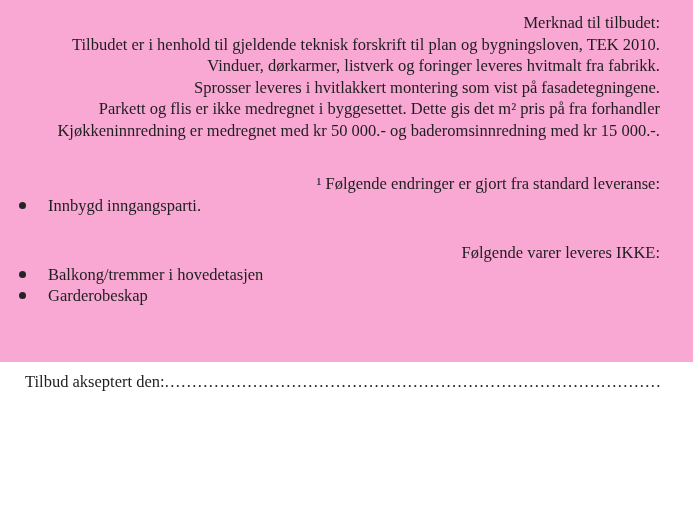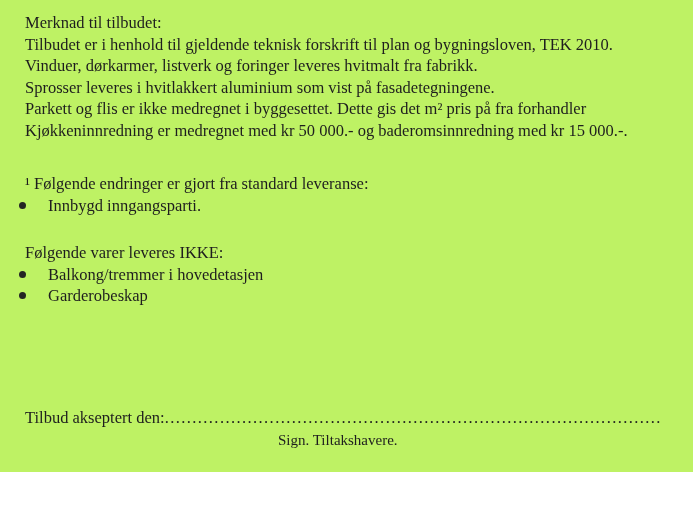--- a/index.html
+++ b/index.html
@@ -10,23 +10,24 @@
   body {
     width: 693px;
     height: 514px;
     overflow: hidden;
     font-family: "Liberation Serif", "DejaVu Serif", serif;
     color: #1e1e1e;
   }
   .page {
     box-sizing: border-box;
     width: 693px;
-    height: 472px;
+    height: 362px;
     padding: 12px 33px 0 25px;
-    background: #bef264;
+    background: #f9a8d4;
+    text-align: right;
   }
   .remarks p {
     margin: 0;
     font-size: 16.5px;
     line-height: 21.5px;
     white-space: nowrap;
   }
   .section-heading {
     margin: 0;
     font-size: 16.5px;
@@ -51,21 +52,21 @@
   .bullet {
     flex: 0 0 auto;
     width: 7px;
     height: 7px;
     border-radius: 50%;
     background: #242424;
     margin-top: 7px;
     margin-right: 22px;
   }
   .acceptance-row {
-    margin-top: 100px;
+    margin-top: 64px;
     display: flex;
     align-items: baseline;
     font-size: 16.5px;
     line-height: 22px;
     font-family: Liberation Serif, serif;
   }
   .acceptance-label { white-space: nowrap; }
   .dotted-leader {
     flex: 1 1 auto;
     overflow: hidden;
@@ -80,21 +81,21 @@
 </style>
 </head>
 <body>
 
 <div class="page">
 
   <section class="remarks">
     <p>Merknad til tilbudet:</p>
     <p>Tilbudet er i henhold til gjeldende teknisk forskrift til plan og bygningsloven, TEK 2010.</p>
     <p>Vinduer, dørkarmer, listverk og foringer leveres hvitmalt fra fabrikk.</p>
-    <p>Sprosser leveres i hvitlakkert aluminium som vist på fasadetegningene.</p>
+    <p>Sprosser leveres i hvitlakkert montering som vist på fasadetegningene.</p>
     <p>Parkett og flis er ikke medregnet i byggesettet. Dette gis det m² pris på fra forhandler</p>
     <p>Kjøkkeninnredning er medregnet med kr 50 000.- og baderomsinnredning med kr 15 000.-.</p>
   </section>
 
   <section class="changes-section">
     <h2 class="section-heading">¹ Følgende endringer er gjort fra standard leveranse:</h2>
     <ul class="bullet-list">
       <li>
         <span class="bullet"></span>
         <span>Innbygd inngangsparti.</span>
@@ -113,15 +114,14 @@
         <span class="bullet"></span>
         <span>Garderobeskap</span>
       </li>
     </ul>
   </section>
 
   <div class="acceptance-row">
     <span class="acceptance-label">Tilbud akseptert den:</span>
     <span class="dotted-leader">................................................................................................................................................................</span>
   </div>
-  <div class="signature-caption">Sign. Tiltakshavere.</div>
 
 </div>
 
 </body></html>

